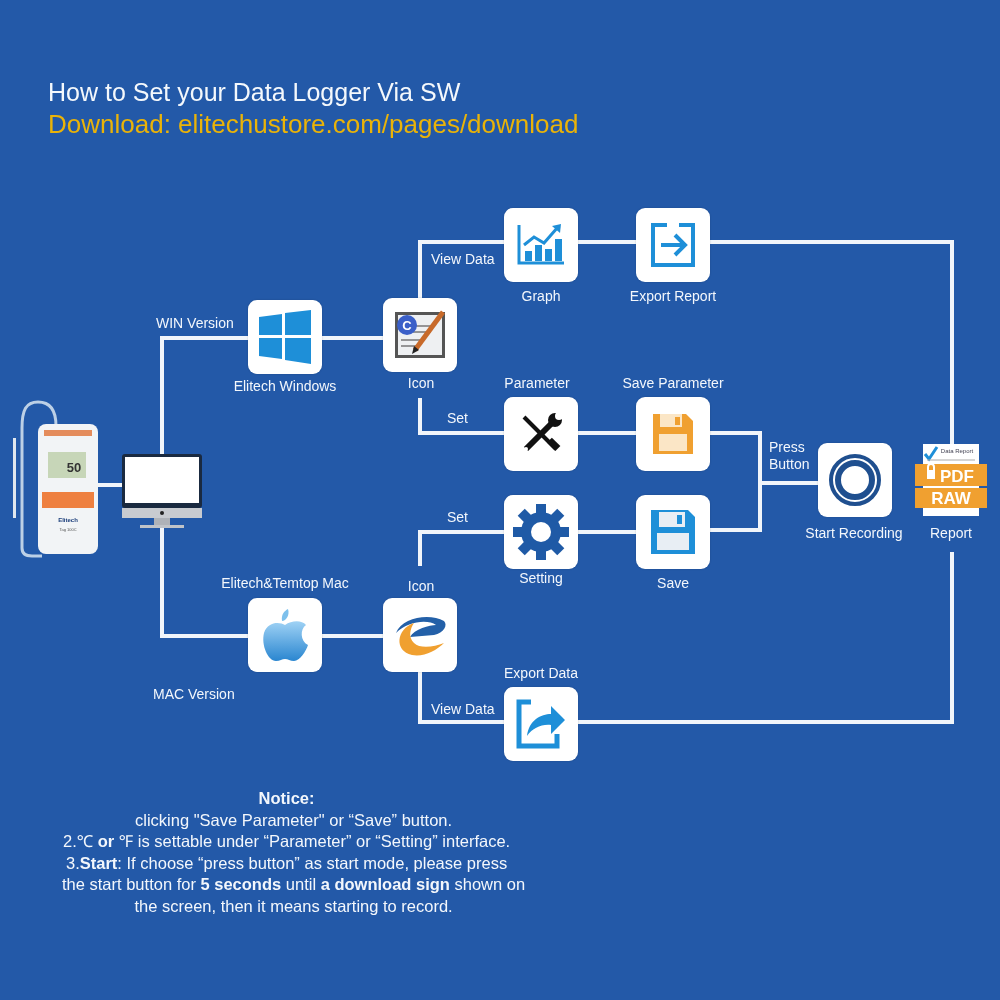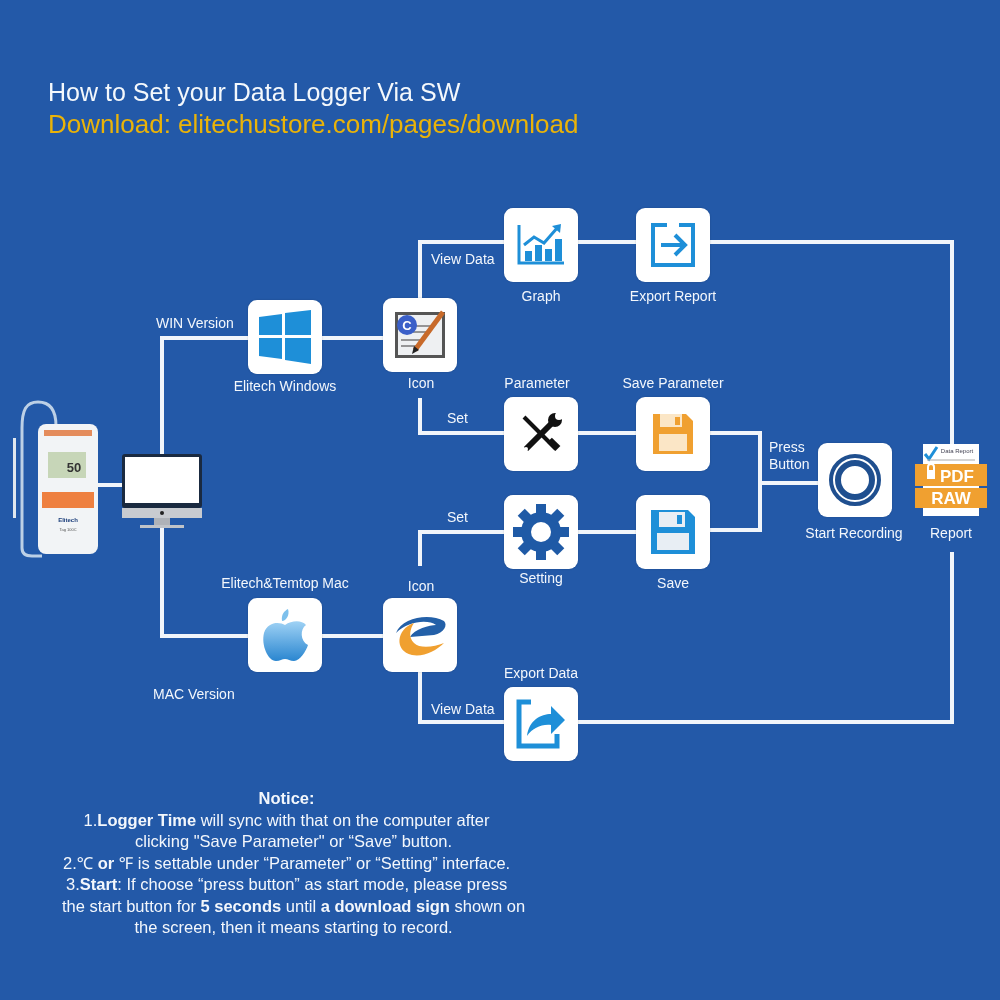--- a/index.html
+++ b/index.html
@@ -241,23 +241,20 @@
 <div class="lbl c" style="left:541px;top:665px;">Export Data</div>
 <div class="box" style="left:504px;top:687px;">
   <svg width="52" height="52" viewBox="0 0 52 52">
     <polyline points="16,4 4,4 4,48 42,48 42,36" fill="none" stroke="#1e8fd8" stroke-width="5"></polyline>
     <path d="M12 38 C14 22 26 16 36 16 L36 8 L50 22 L36 36 L36 27 C26 26 18 30 12 38 Z" fill="#1e8fd8"></path>
   </svg>
 </div>
 
 <div class="abs notice">
   <div><b>Notice:</b></div>
-  <div>
-    <span>1.</span><b>Logger Time</b><span> will sync with that on the computer after</span>
-  </div>
   <div class="ind">clicking "Save Parameter" or “Save” button.</div>
   <div>
     <span>2.</span><span>℃</span><b> or </b><span>℉</span><span> is settable under “Parameter” or “Setting” interface.</span>
   </div>
   <div>
     <span>3.</span><b>Start</b><span>: If choose “press button” as start mode, please press</span>
   </div>
   <div class="ind">
     <span>the start button for </span><b>5 seconds</b><span> until </span><b>a download sign</b><span> shown on</span>
   </div>

